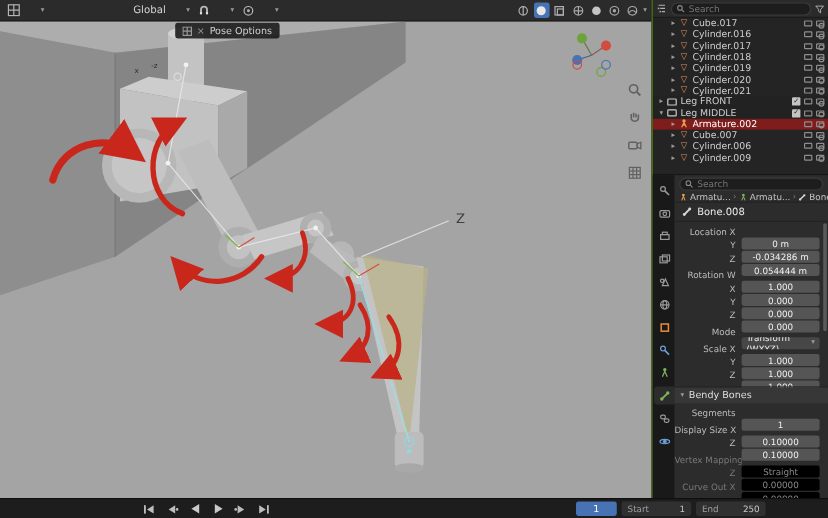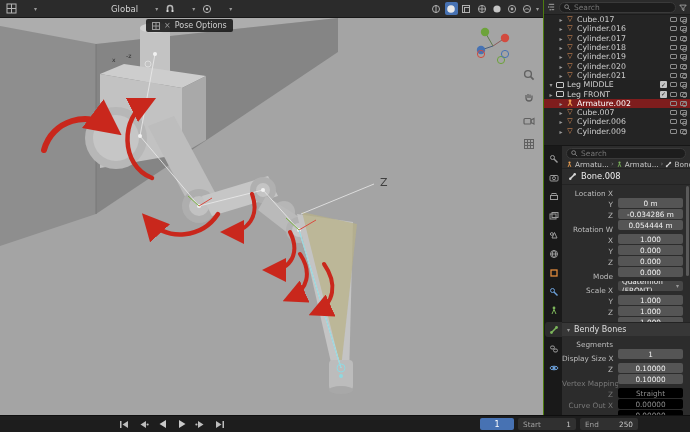--- a/index.html
+++ b/index.html
@@ -400,37 +400,37 @@
           <span class="ol-exp">▸</span>
           <span class="ol-ic mesh-g">▽</span>
           <span class="ol-name">Cylinder.021</span>
           <span class="ol-right">
               <span class="iscr"></span>
               <span class="icam"></span>
             </span>
         </div>
 
         <div class="ol-row ind-coll row-coll">
+          <span class="ol-exp">▸</span>
+          <span class="ol-ic">
+              <span class="cbox-ic"></span>
+            </span>
+          <span class="ol-name">Leg FRONT</span>
+          <span class="ol-right">
+              <span class="cchk">✓</span>
+              <span class="iscr"></span>
+              <span class="icam"></span>
+            </span>
+        </div>
+        <div class="ol-row ind-coll row-coll">
           <span class="ol-exp">▾</span>
           <span class="ol-ic">
               <span class="cbox-ic"></span>
             </span>
           <span class="ol-name">Leg MIDDLE</span>
-          <span class="ol-right">
-              <span class="cchk">✓</span>
-              <span class="iscr"></span>
-              <span class="icam"></span>
-            </span>
-        </div>
-        <div class="ol-row ind-coll row-coll">
-          <span class="ol-exp">▸</span>
-          <span class="ol-ic">
-              <span class="cbox-ic"></span>
-            </span>
-          <span class="ol-name">Leg FRONT</span>
           <span class="ol-right">
               <span class="cchk">✓</span>
               <span class="iscr"></span>
               <span class="icam"></span>
             </span>
         </div>
 
         <div class="ol-row ind-deep row-selected">
           <span class="ol-exp">▸</span>
           <span class="ol-ic">
@@ -626,21 +626,21 @@
               <div class="plabel">Y</div>
               <div class="pfield">0.000</div>
             </div>
             <div class="prow">
               <div class="plabel">Z</div>
               <div class="pfield">0.000</div>
             </div>
             <div class="prow gap">
               <div class="plabel">Mode</div>
               <div class="pfield dropdown">
-                <span>Quaternion (FRONT)</span>
+                <span>Transform (WXYZ)</span>
                 <span class="car">▾</span>
               </div>
             </div>
             <div class="prow gap">
               <div class="plabel">Scale X</div>
               <div class="pfield">1.000</div>
             </div>
             <div class="prow">
               <div class="plabel">Y</div>
               <div class="pfield">1.000</div>

